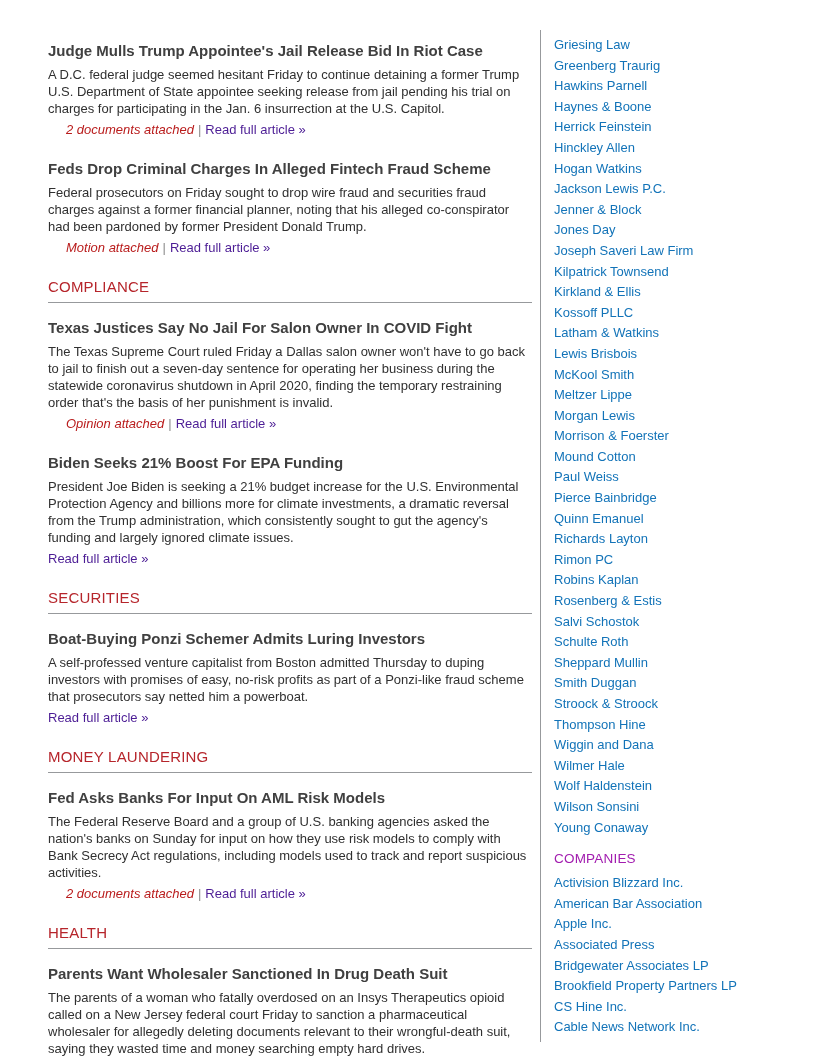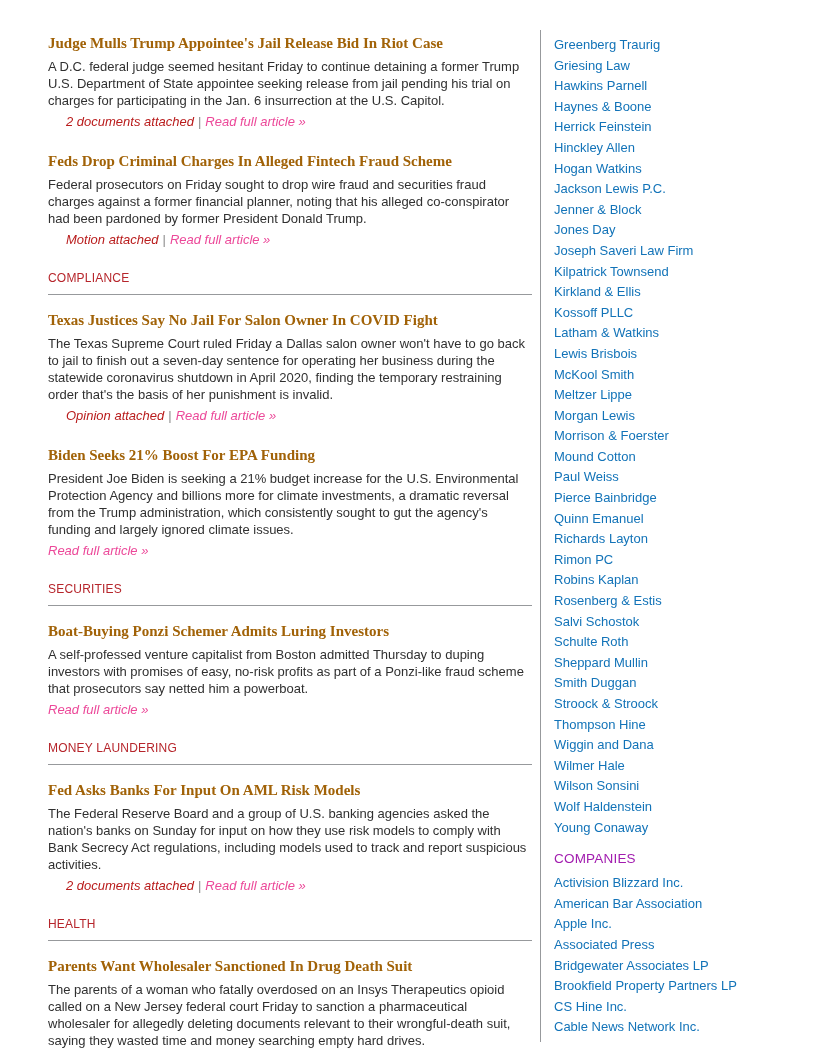--- a/index.html
+++ b/index.html
@@ -31,47 +31,46 @@
     left: 554px;
     top: 34px;
     width: 236px;
   }
   a { text-decoration: none; }
 
   
   .article { margin: 0 0 22px 0; }
   .article-title {
     display: block;
-    color: #a16207;
+    color: #404040;
     font-size: 15px;
     font-weight: bold;
     line-height: 18px;
-    margin: 0 0 6px 0;
-    font-family: Liberation Serif, serif;
+    margin: 8px 0 6px 0;
   }
   .article-body {
     color: #303030;
     font-size: 13px;
     line-height: 17px;
     margin: 0;
   }
   .article-meta {
     font-size: 13px;
     line-height: 17px;
     margin-top: 4px;
   }
   .article-meta.indented { padding-left: 18px; }
   .attach-label { color: #b91c1c; font-style: italic; }
   .meta-sep { color: #8c8c8c; padding: 0 4px; }
-  .read-link { color: #ec4899; font-size: 13px; font-style: italic; }
+  .read-link { color: #4c1d95; font-size: 13px; }
 
   
   .section-head {
     color: #b6252b;
-    font-size: 12px;
+    font-size: 15px;
     line-height: 17px;
     margin: 4px 0 0 0;
     letter-spacing: 0.2px;
   }
   .section-rule {
     height: 1px;
     background: #97999c;
     margin: 7px 0 16px 0;
   }
 
@@ -135,22 +134,22 @@
         <a class="article-title" href="#">Parents Want Wholesaler Sanctioned In Drug Death Suit</a>
         <p class="article-body">The parents of a woman who fatally overdosed on an Insys Therapeutics opioid called on a New Jersey federal court Friday to sanction a pharmaceutical wholesaler for allegedly deleting documents relevant to their wrongful-death suit, saying they wasted time and money searching empty hard drives.</p>
         <div class="article-meta indented"><span class="attach-label">2 documents attached</span><span class="meta-sep">|</span><a class="read-link" href="#">Read full article »</a></div>
       </div>
     </div>
 
   <div class="v-divider"></div>
 
   <div class="sidebar">
     <ul class="link-list">
+        <li><a class="side-link" href="#">Griesing Law</a></li>
         <li><a class="side-link" href="#">Greenberg Traurig</a></li>
-        <li><a class="side-link" href="#">Griesing Law</a></li>
         <li><a class="side-link" href="#">Hawkins Parnell</a></li>
         <li><a class="side-link" href="#">Haynes &amp; Boone</a></li>
         <li><a class="side-link" href="#">Herrick Feinstein</a></li>
         <li><a class="side-link" href="#">Hinckley Allen</a></li>
         <li><a class="side-link" href="#">Hogan Watkins</a></li>
         <li><a class="side-link" href="#">Jackson Lewis P.C.</a></li>
         <li><a class="side-link" href="#">Jenner &amp; Block</a></li>
         <li><a class="side-link" href="#">Jones Day</a></li>
         <li><a class="side-link" href="#">Joseph Saveri Law Firm</a></li>
         <li><a class="side-link" href="#">Kilpatrick Townsend</a></li>
@@ -171,22 +170,22 @@
         <li><a class="side-link" href="#">Robins Kaplan</a></li>
         <li><a class="side-link" href="#">Rosenberg &amp; Estis</a></li>
         <li><a class="side-link" href="#">Salvi Schostok</a></li>
         <li><a class="side-link" href="#">Schulte Roth</a></li>
         <li><a class="side-link" href="#">Sheppard Mullin</a></li>
         <li><a class="side-link" href="#">Smith Duggan</a></li>
         <li><a class="side-link" href="#">Stroock &amp; Stroock</a></li>
         <li><a class="side-link" href="#">Thompson Hine</a></li>
         <li><a class="side-link" href="#">Wiggin and Dana</a></li>
         <li><a class="side-link" href="#">Wilmer Hale</a></li>
+        <li><a class="side-link" href="#">Wolf Haldenstein</a></li>
         <li><a class="side-link" href="#">Wilson Sonsini</a></li>
-        <li><a class="side-link" href="#">Wolf Haldenstein</a></li>
         <li><a class="side-link" href="#">Young Conaway</a></li>
       </ul>
     <div class="companies-head">COMPANIES</div>
     <ul class="link-list">
         <li><a class="side-link" href="#">Activision Blizzard Inc.</a></li>
         <li><a class="side-link" href="#">American Bar Association</a></li>
         <li><a class="side-link" href="#">Apple Inc.</a></li>
         <li><a class="side-link" href="#">Associated Press</a></li>
         <li><a class="side-link" href="#">Bridgewater Associates LP</a></li>
         <li><a class="side-link" href="#">Brookfield Property Partners LP</a></li>

